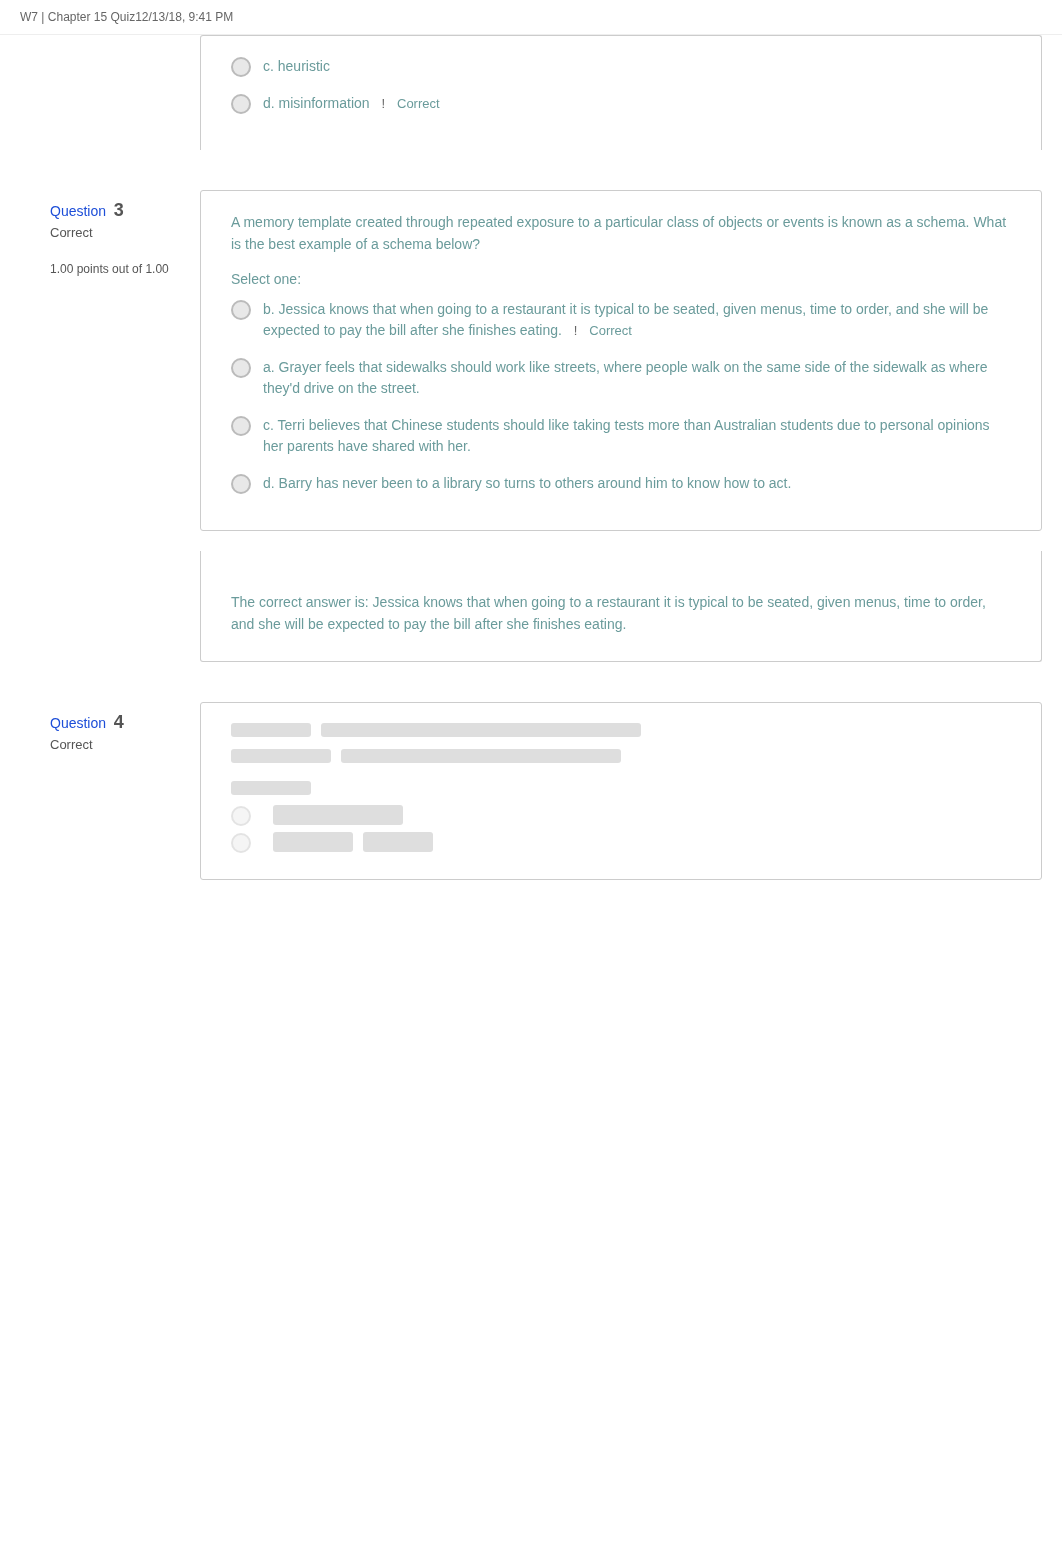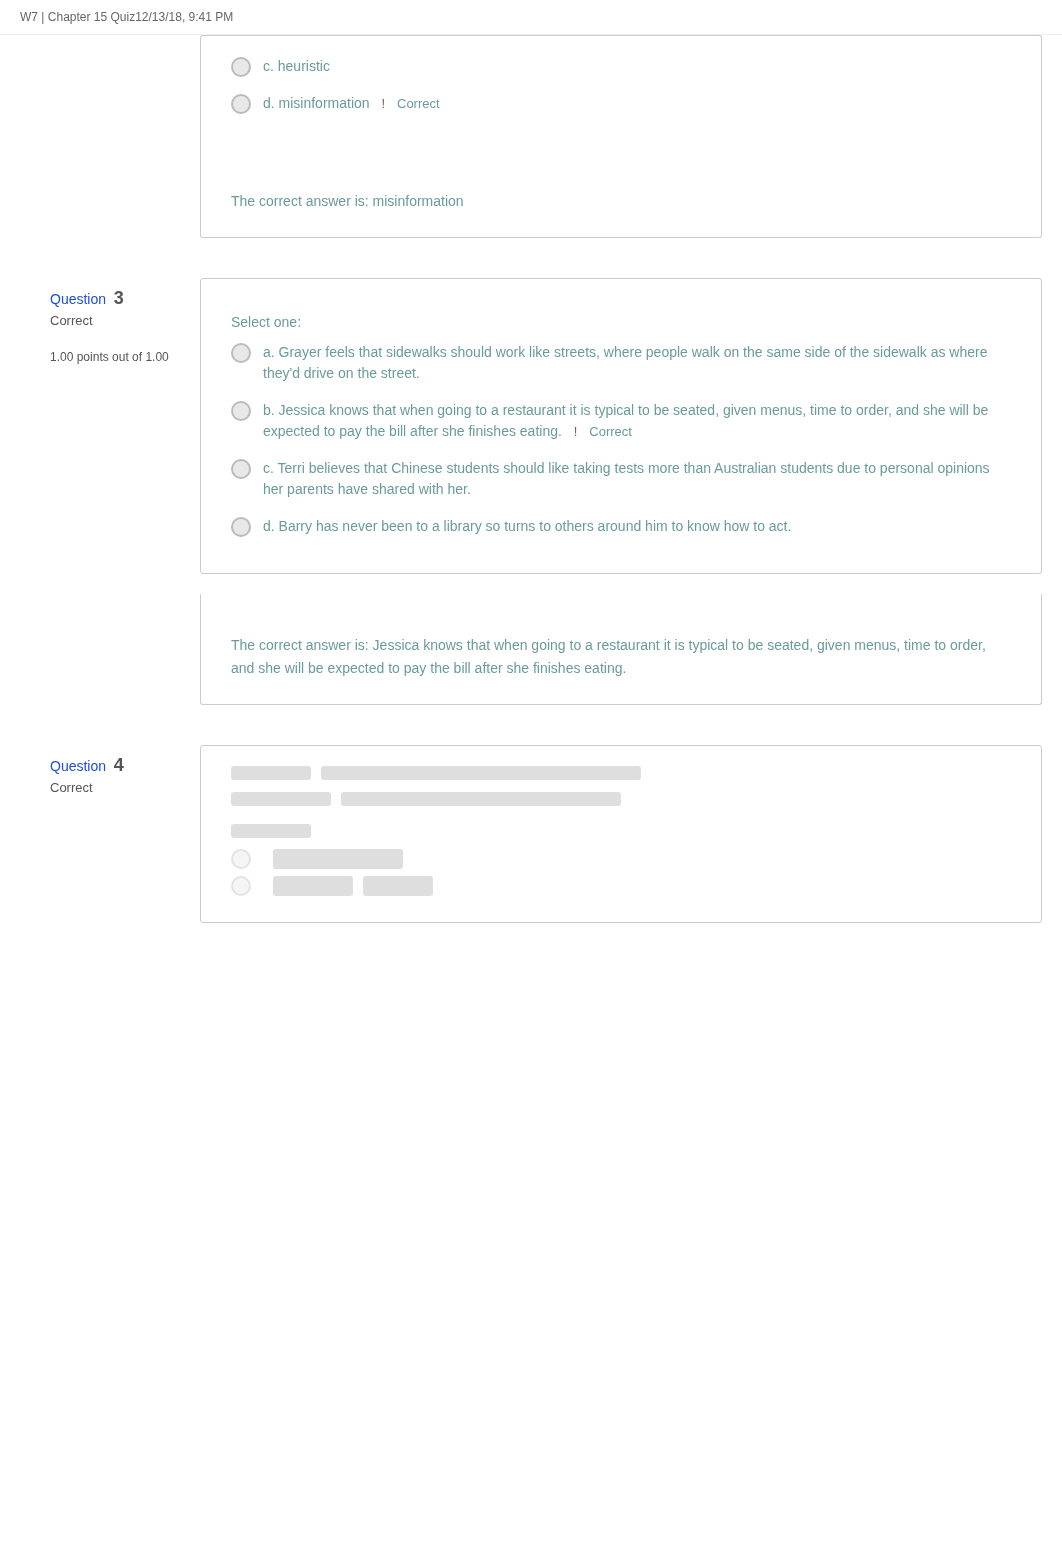--- a/index.html
+++ b/index.html
@@ -203,58 +203,53 @@
         <div class="option-radio"></div>
         <span class="option-text">
           <span>d. misinformation</span>
           <span class="correct-marker">!</span>
           <span class="correct-badge">Correct</span>
         </span>
       </div>
     </div>
   </div>
 
-  <div class="partial-block">
-    <div class="partial-spacer"></div>
-    <div class="partial-body">
-      <div class="correct-answer-footer">The correct answer is: misinformation</div>
-    </div>
-  </div>
 
   <div class="divider-space"></div>
 
   <div class="question-block">
     <div class="question-meta">
       <div>
         <span class="question-label">Question</span>
         <span class="question-number" style="font-size:18px; font-weight:bold; color:#555; margin-left:4px;">3</span>
       </div>
       <div class="status">Correct</div>
       <div class="points">1.00 points out of 1.00</div>
     </div>
     <div class="question-body">
+      <p class="question-text">A memory template created through repeated exposure to a particular class of objects or events is known as a schema. What is the best example of a schema below?</p>
       <div class="options-section">
         <div class="select-one-label">Select one:</div>
-
-        <div class="option-row">
-          <div class="option-radio"></div>
-          <span class="option-text">a. Grayer feels that sidewalks should work like streets, where people walk on the same side of the sidewalk as where they'd drive on the street.</span>
-        </div>
 
         <div class="option-row">
           <div class="option-radio"></div>
           <span class="option-text">
             b. Jessica knows that when going to a restaurant it is typical to be seated, given menus, time to order, and she will be expected to pay the bill after she finishes eating.
             <span class="correct-marker">!</span>
             <span class="correct-badge">Correct</span>
           </span>
         </div>
 
         <div class="option-row">
           <div class="option-radio"></div>
+          <span class="option-text">a. Grayer feels that sidewalks should work like streets, where people walk on the same side of the sidewalk as where they'd drive on the street.</span>
+        </div>
+
+        <div class="option-row">
+          <div class="option-radio"></div>
           <span class="option-text">c. Terri believes that Chinese students should like taking tests more than Australian students due to personal opinions her parents have shared with her.</span>
         </div>
 
         <div class="option-row">
           <div class="option-radio"></div>
           <span class="option-text">d. Barry has never been to a library so turns to others around him to know how to act.</span>
         </div>
       </div>
     </div>
   </div>

